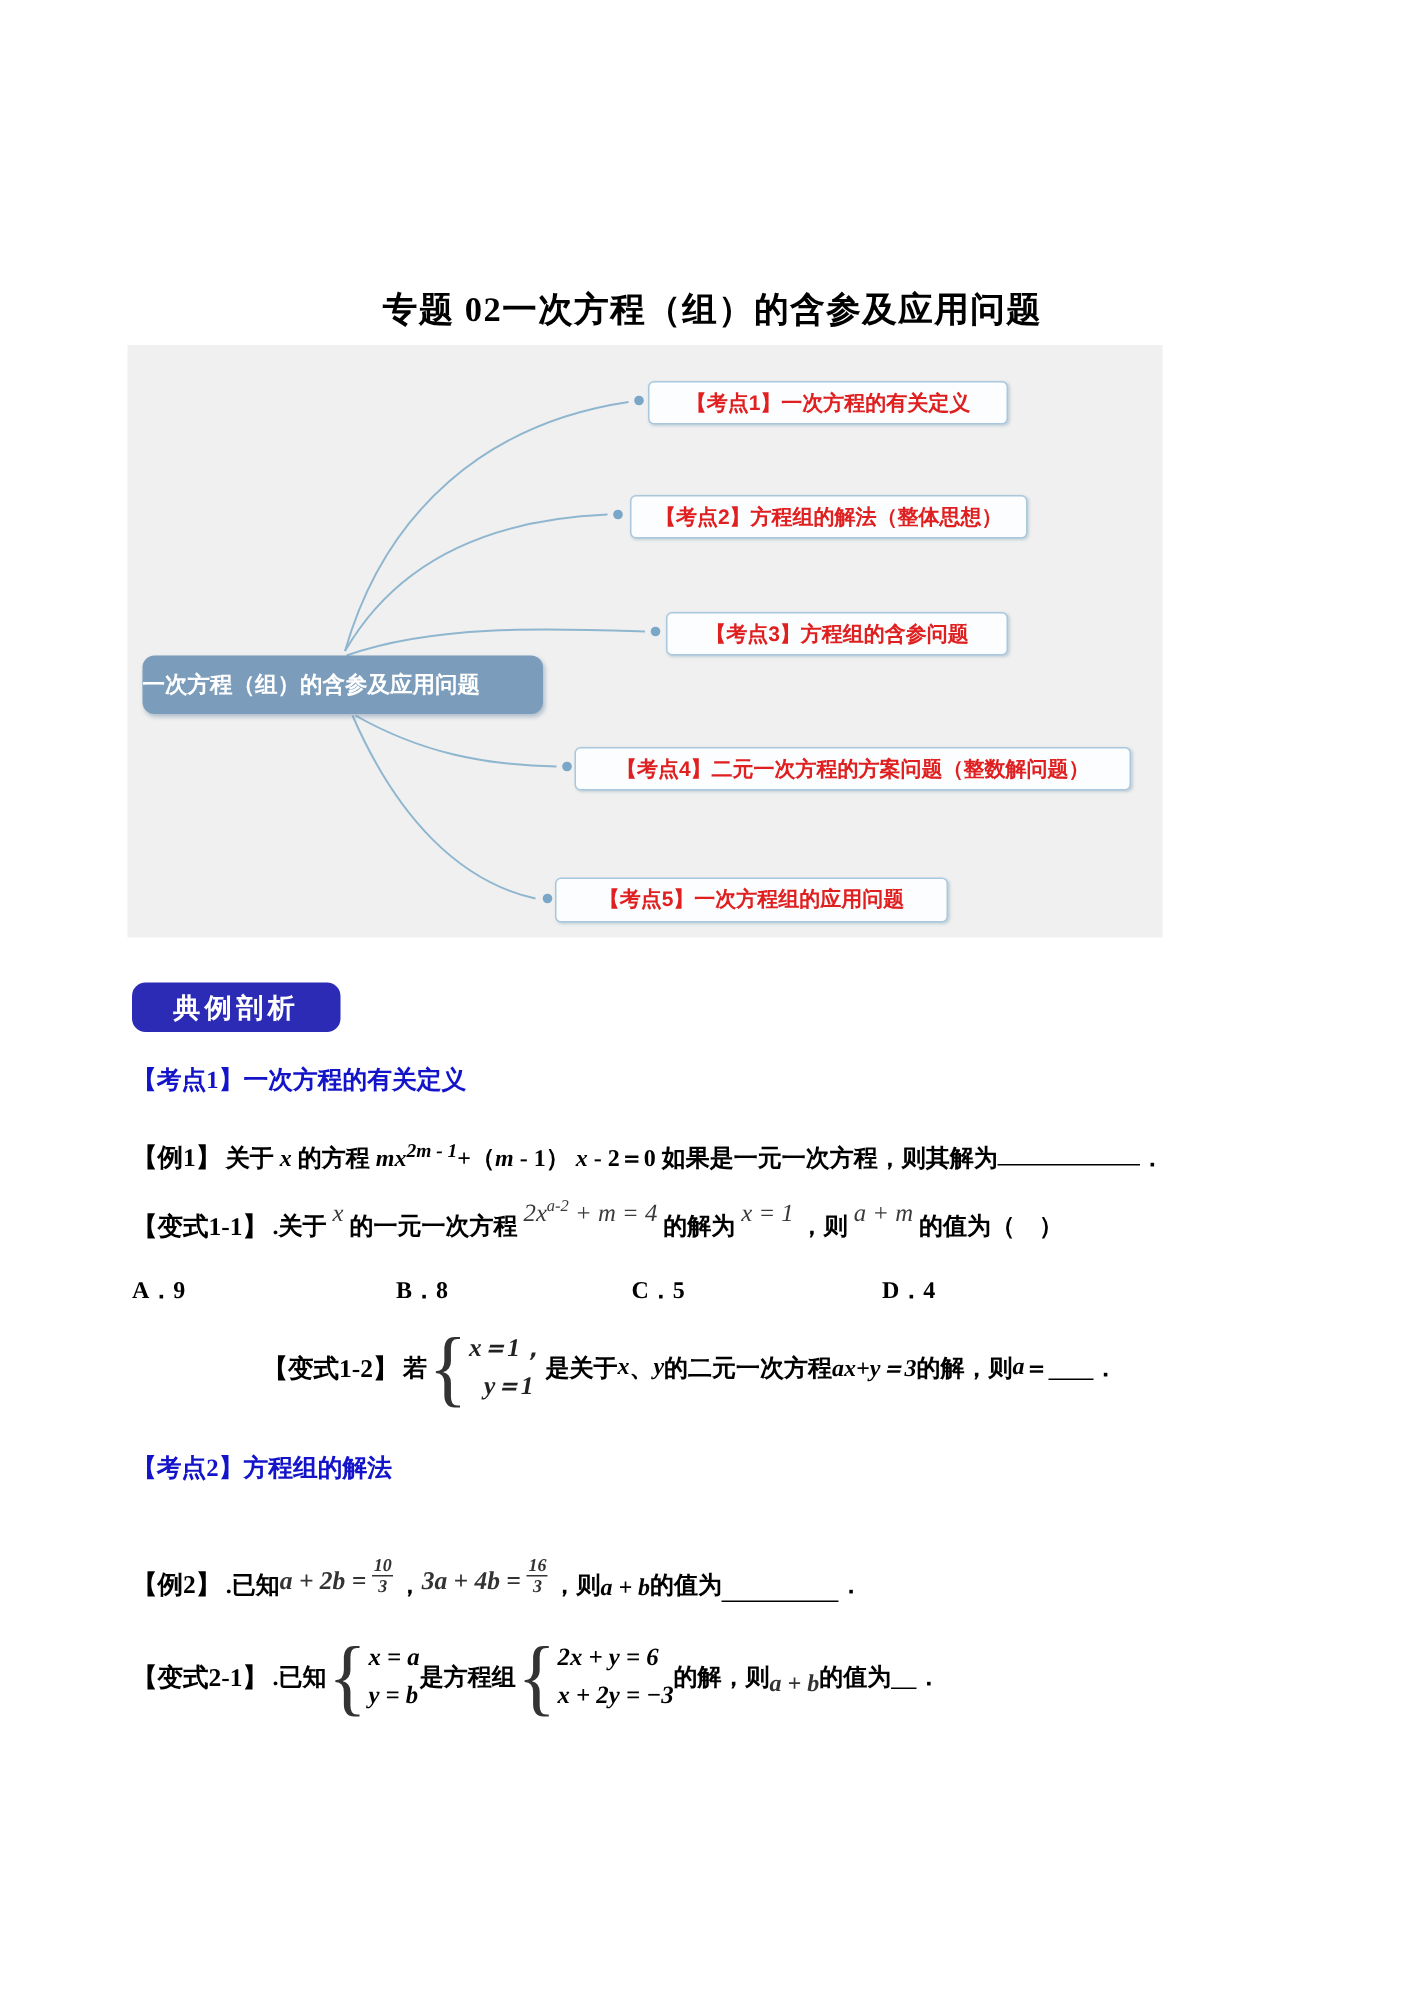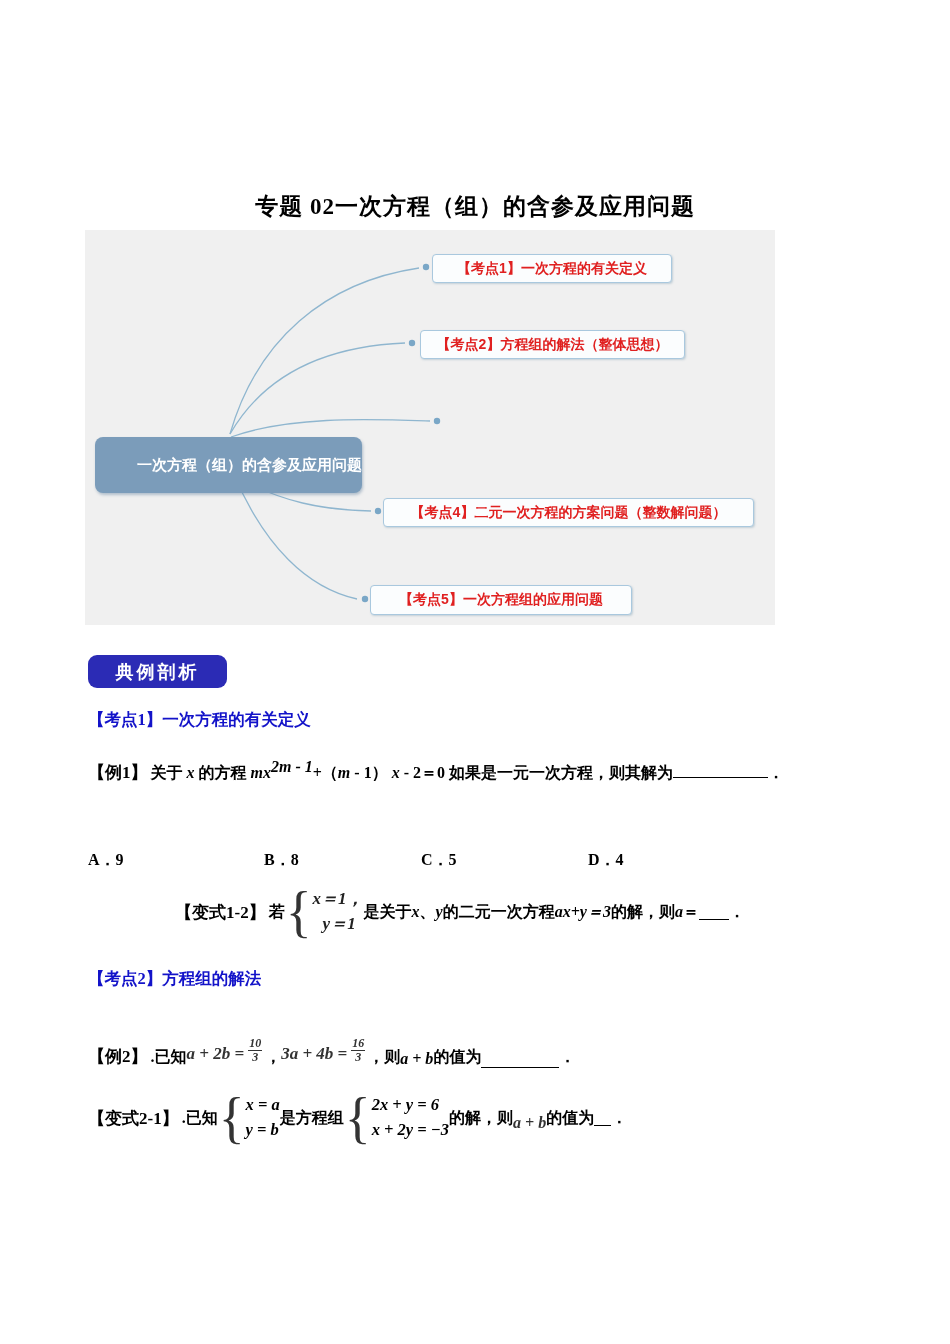--- a/index.html
+++ b/index.html
@@ -17,23 +17,23 @@
   .mm-node { position:absolute; display:flex; align-items:center; justify-content:center;
              background:#fbfdfe; border:1px solid #a9c8de; border-radius:4px;
              color:#e02020; font-weight:bold; font-size:14px;
              font-family:"Liberation Sans", sans-serif;
              box-shadow:1px 1px 2px rgba(110,145,170,.35); }
   .n1 { left:347px; top:24px;  width:238px; height:27px; }
   .n2 { left:335px; top:100px; width:263px; height:27px; }
   .n3 { left:359px; top:178px; width:226px; height:27px; }
   .n4 { left:298px; top:268px; width:369px; height:27px; }
   .n5 { left:285px; top:355px; width:260px; height:28px; }
-  .mm-root { position:absolute; left:10px; top:207px; width:267px; height:56px;
+  .mm-root { position:absolute; left:10px; top:207px; width:267px; height:39px;
              background:#7b9cba; border-radius:8px; color:#fff; font-weight:bold;
-             font-size:15px; display:flex; align-items:center; justify-content:flex-end;
+             font-size:15px; display:flex; align-items:center; justify-content:flex-start;
              font-family:"Liberation Sans", sans-serif;
              box-shadow:1px 2px 3px rgba(100,130,160,.45); }
 
   
   .badge { position:absolute; left:88px; top:637px; width:139px; height:33px;
            background:#2b2bb5; border-radius:9px; color:#fff; display:flex;
            align-items:center; justify-content:center; font-size:18px;
            font-weight:bold; letter-spacing:3px; }
 
   
@@ -44,21 +44,21 @@
   
   .para { position:absolute; left:88px; font-size:16px; font-weight:600; color:#000; }
   .para-flex { position:absolute; display:flex; align-items:center; font-size:16px;
                font-weight:600; color:#000; }
   .lbl { font-weight:bold; font-size:17px; padding-right:3px; }
 
   .p-ex1 { top:737px; width:790px; line-height:24px; }
   .p-b11 { top:782px; width:790px; line-height:26px; }
 
   .mb  { font-style:italic; font-weight:bold; }
-  .supm { font-size:16px; font-style:italic; font-weight:bold; vertical-align:super; }
+  .supm { font-size:13px; font-style:italic; font-weight:bold; vertical-align:super; }
 
   .raised { position:relative; top:-9px; font-style:italic; font-weight:normal;
             color:#3a3a3a; font-size:16.5px; }
   .raised sup { font-size:11px; }
 
   .opt { position:absolute; top:832px; font-weight:bold; font-size:16px; }
   .o1 { left:88px; } .o2 { left:264px;text-align:center; } .o3 { left:421px; } .o4 { left:588px; }
 
   .p-b12 { left:175px; top:862px; height:64px; }
   .p-ex2 { left:88px;  top:988px; height:62px; align-items:flex-end; }
@@ -117,36 +117,40 @@
 
     <div class="mm-root">
       <span>一次方程（组）的含参及应用问题</span>
     </div>
     <div class="mm-node n1">
       <span>【考点1】一次方程的有关定义</span>
     </div>
     <div class="mm-node n2">
       <span>【考点2】方程组的解法（整体思想）</span>
     </div>
+    <div class="mm-node n3">
+      <span>【考点3】方程组的含参问题</span>
+    </div>
     <div class="mm-node n4">
       <span>【考点4】二元一次方程的方案问题（整数解问题）</span>
     </div>
     <div class="mm-node n5">
       <span>【考点5】一次方程组的应用问题</span>
     </div>
   </div>
 
   <div class="badge">
     <span>典例剖析</span>
   </div>
 
   <div class="sec-h h-k1">【考点1】一次方程的有关定义</div>
 
   <div class="para p-ex1"><span class="lbl">【例1】</span><span>关于 </span><span class="mb">x</span><span> 的方程 </span><span class="mb">mx</span><sup class="supm">2m - 1</sup><span>+（</span><span class="mb">m</span><span> - 1） </span><span class="mb">x</span><span> - 2＝0 如果是一元一次方程，则其解为</span><span class="blank blank-ex1"></span><span>．</span></div>
 
+  <div class="para p-b11"><span class="lbl">【变式1-1】</span><span>.关于 </span><span class="raised">x</span><span> 的一元一次方程 </span><span class="raised"><span>2x</span><sup>a-2</sup><span> + m = 4</span></span><span> 的解为 </span><span class="raised">x = 1</span><span> ，则 </span><span class="raised">a + m</span><span> 的值为（　）</span></div>
 
   <span class="opt o1">A．9</span>
   <span class="opt o2">B．8</span>
   <span class="opt o3">C．5</span>
   <span class="opt o4">D．4</span>
 
   <div class="para-flex p-b12">
     <span class="lbl">【变式1-2】</span>
     <span>若</span>
     <span class="brace">{</span>

